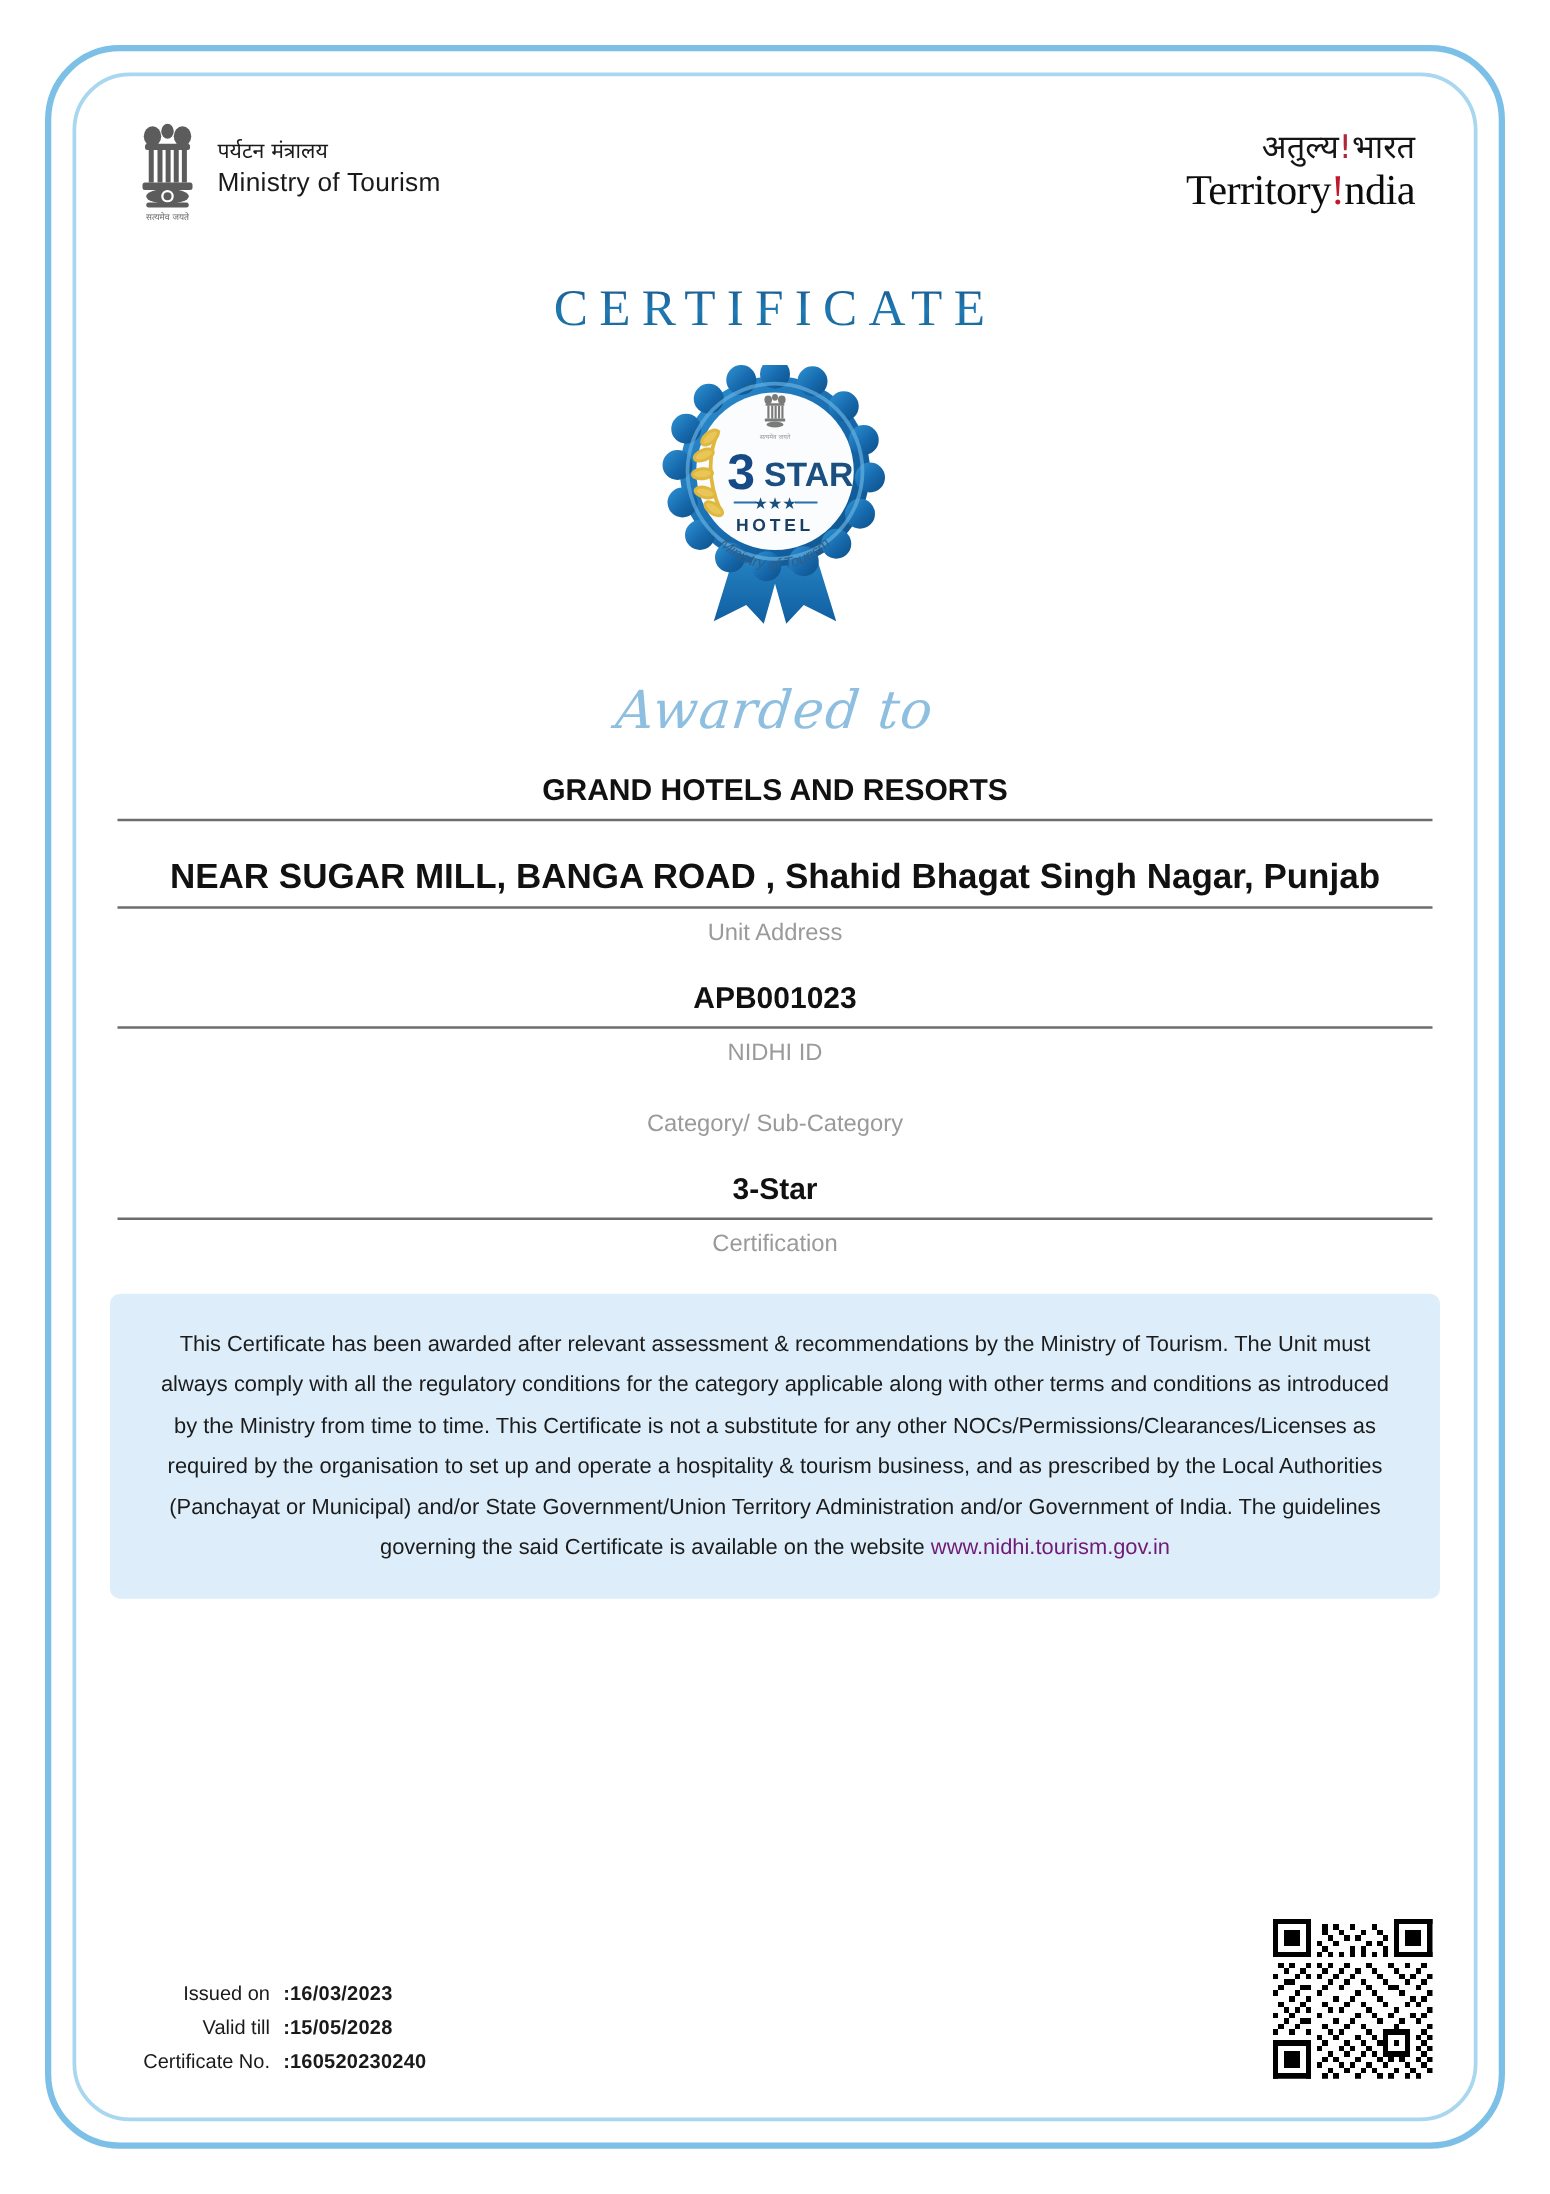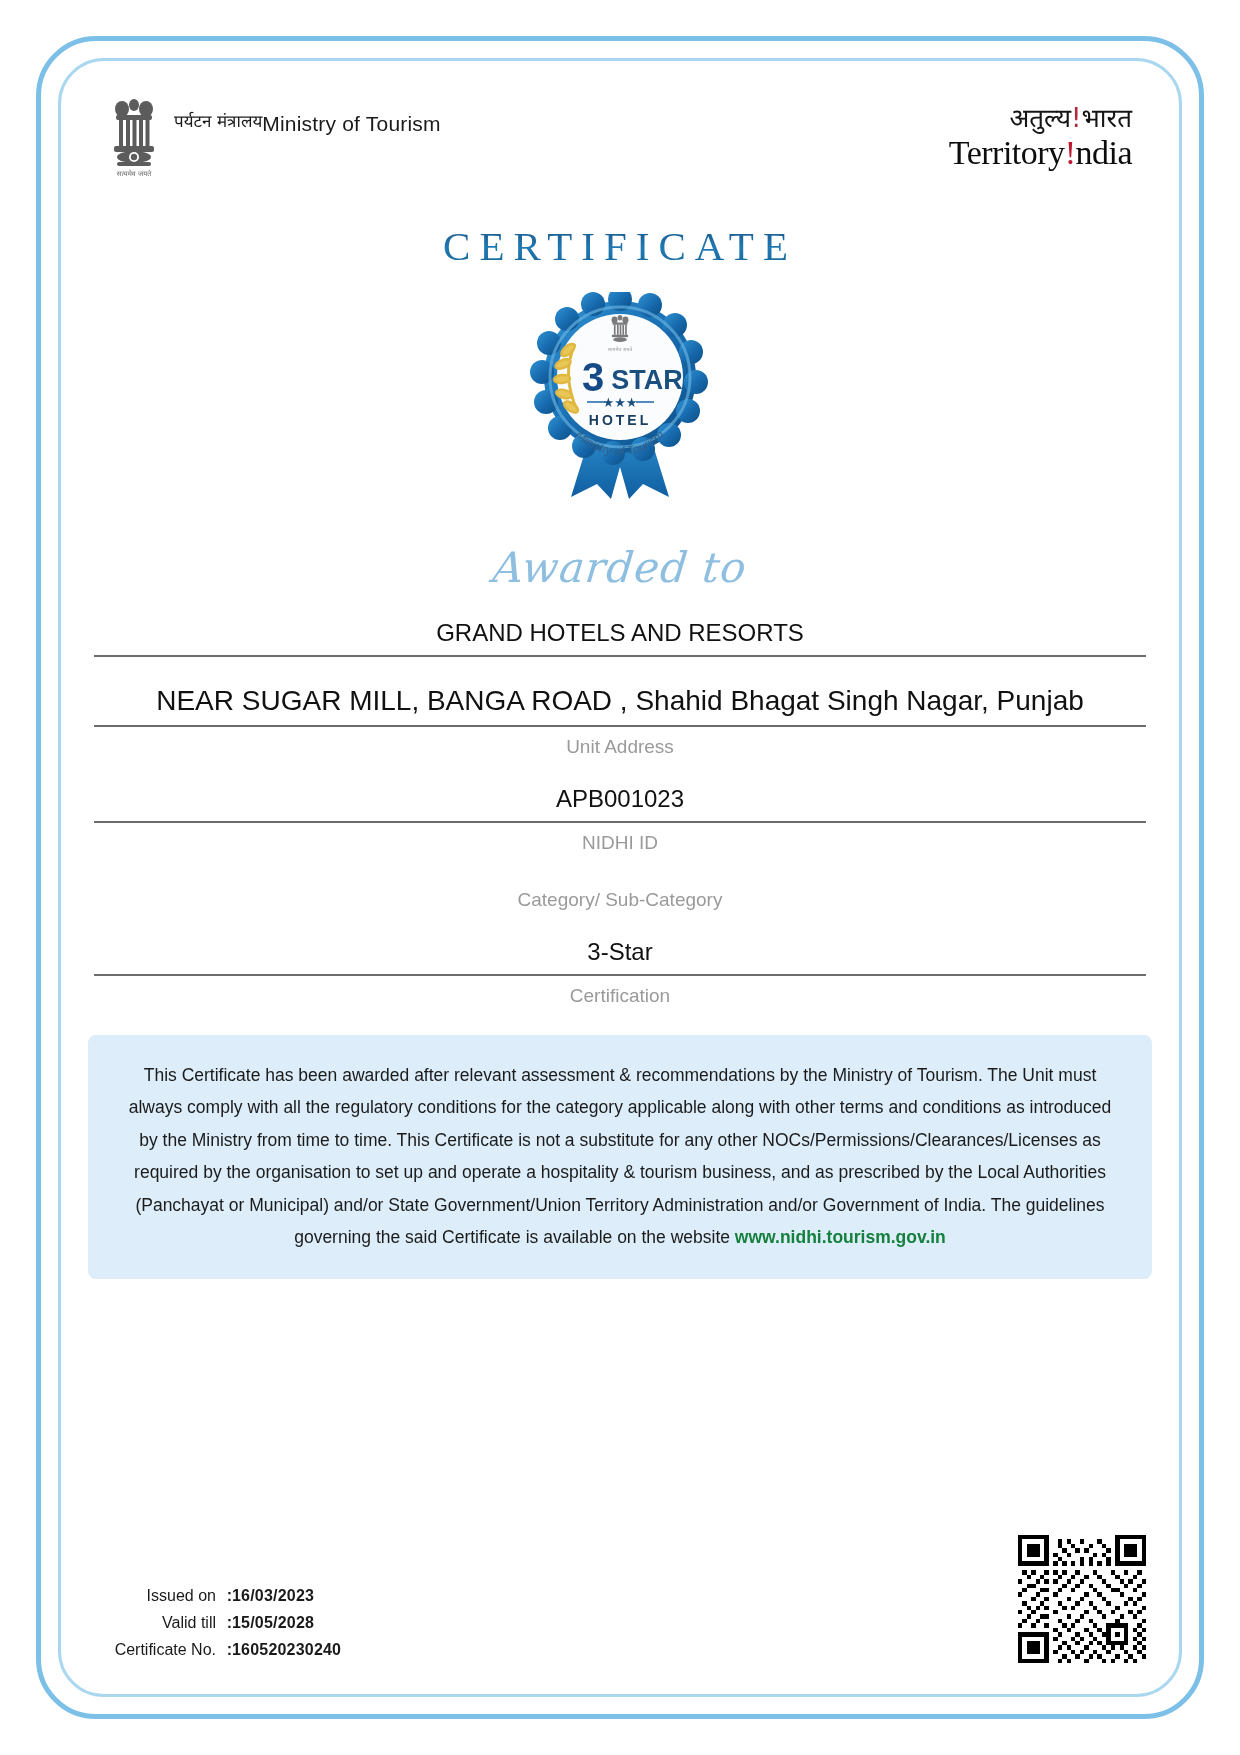--- a/index.html
+++ b/index.html
@@ -67,20 +67,21 @@
   }
   .emblem {
     width: 52px;
     height: 86px;
     flex: none;
     position: relative;
   }
   .emblem svg { display:block; }
   .ministry-text {
     display: flex;
+    flex-direction: column;
     justify-content: center;
     padding-top: 14px;
   }
   .ministry-hi {
     font-size: 17px;
     color: #1a1a1a;
     line-height: 1.35;
     font-family: "DejaVu Sans", sans-serif;
   }
   .ministry-en {
@@ -150,21 +151,21 @@
   
   .fields {
     margin-top: 26px;
     padding: 0 14px;
   }
   .field {
     margin-bottom: 26px;
   }
   .field-value {
     text-align: center;
-    font-weight: normal;
+    font-weight: bold;
     font-size: 24px;
     color: #111111;
     padding-bottom: 7px;
     border-bottom: 2px solid #6d6d6d;
     line-height: 1.25;
   }
   .field-value.small { font-size: 28px; }
   .field-label {
     text-align: center;
     font-size: 19px;
@@ -178,22 +179,22 @@
     margin: 28px 8px 0 8px;
     background: #ddeefa;
     border-radius: 8px;
     padding: 24px 34px 26px 34px;
     text-align: center;
     font-size: 17.5px;
     line-height: 1.85;
     color: #1b1b1b;
   }
   .disclaimer .link {
-    color: #15803d;
-    font-weight: bold;
+    color: #701a75;
+    font-weight: normal;
   }
 
   
   .footer {
     position: absolute;
     left: 14px;
     right: 14px;
     bottom: 14px;
     display: flex;
     align-items: flex-end;

